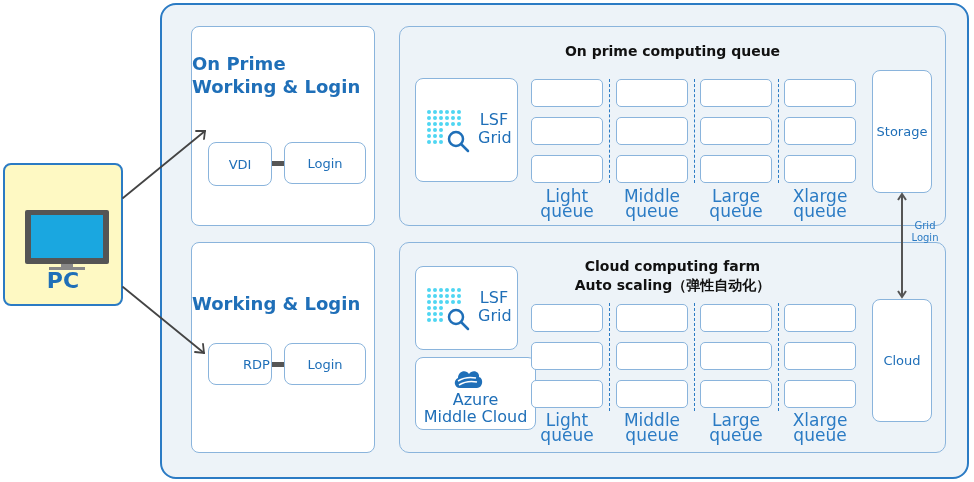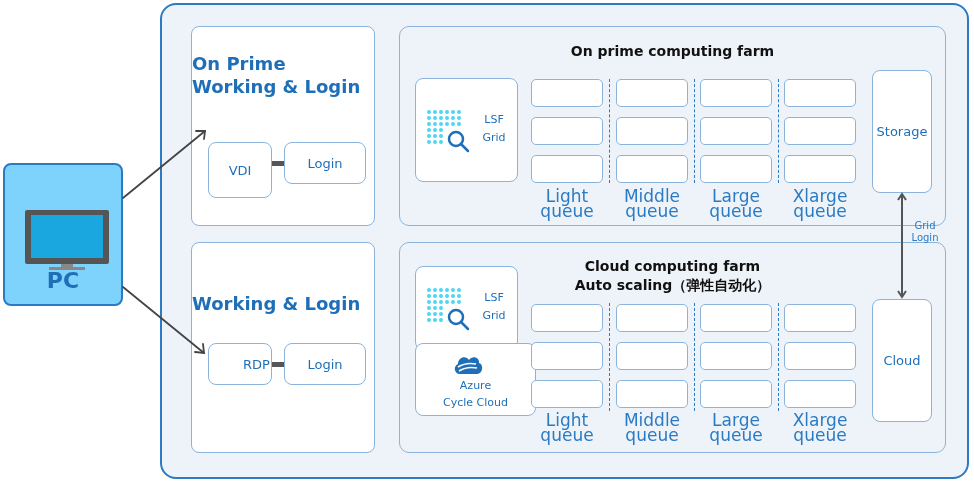--- a/index.html
+++ b/index.html
@@ -1,36 +1,36 @@
 <!DOCTYPE html>
 <html><head>
 <meta charset="utf-8">
 <style>
   html, body { margin:0; padding:0; background:#ffffff; }
   body { width:974px; height:482px; position:relative; overflow:hidden;
          font-family: "DejaVu Sans", "Liberation Sans", sans-serif; }
   .abs { position:absolute; box-sizing:border-box; }
-  .pc-box { left:3px; top:163px; width:120px; height:143px; border:2px solid #2b7bc4; border-radius:8px; background:#7dd3fc; }
+  .pc-box { left:3px; top:163px; width:120px; height:143px; border:2px solid #2b7bc4; border-radius:8px; background:#fef9c3; }
   .monitor { left:20px; top:45px; }
   .pc-label { left:0; width:100%; top:103px; text-align:center; color:#1f6fb8; font-weight:bold; font-size:22px; }
   .outer { left:160px; top:3px; width:809px; height:476px; border:2px solid #2b7bc4; border-radius:16px; background:#edf3f8; }
   .login-panel { width:184px; border:1.5px solid #8ab4dc; border-radius:8px; background:#fff; }
   .panel-title { left:0; width:100%; text-align:left; color:#1f6fb8; font-weight:bold; font-size:18px; line-height:23px; }
   .small-box { border:1.5px solid #8ab4dc; border-radius:8px; background:#fff; color:#1f6fb8; font-size:13px;
                display:flex; align-items:center; justify-content:center; }
   .connector { height:5px; background:#555; }
   .farm { left:399px; width:547px; border:1.5px solid #8ab4dc; border-radius:10px; background:#edf3f8; }
   .farm-title { color:#111; font-weight:bold; font-size:14px; text-align:center; line-height:19px; }
   .tool-box { border:1.5px solid #8ab4dc; border-radius:8px; background:#fff; }
   .queue-cell { width:72px; height:28px; border:1.5px solid #8ab4dc; border-radius:5px; background:#fff; }
   .queue-label { width:72px; text-align:center; color:#2b7bc4; font-size:17px; line-height:15px; }
   .dash { width:0; border-left:1.5px dashed #2b7bc4; }
   .storage { border:1.5px solid #8ab4dc; border-radius:8px; background:#fff; color:#1f6fb8; font-size:13px;
              display:flex; align-items:center; justify-content:center; }
-  .lsf-text { color:#1f6fb8; font-size:11px; line-height:18px; text-align:center; }
+  .lsf-text { color:#1f6fb8; font-size:16px; line-height:18px; text-align:center; }
   .snap { color:#2b7bc4; font-size:10px; line-height:12px; text-align:center; }
   svg.overlay { position:absolute; left:0; top:0; pointer-events:none; }
 </style>
 </head>
 <body>
 
 <div class="abs outer"></div>
 
 <div class="abs pc-box">
   <svg class="abs monitor" width="84" height="60" viewBox="0 0 84 60">
@@ -38,34 +38,34 @@
     <rect x="6" y="5" width="72" height="43" fill="#1aa7e0"></rect>
     <rect x="36" y="54" width="12" height="4" fill="#888"></rect>
     <rect x="24" y="57" width="36" height="3" fill="#888"></rect>
   </svg>
   <div class="abs pc-label">PC</div>
 </div>
 
 <div class="abs login-panel" style="left:191px; top:26px; height:200px;">
   <div class="abs panel-title" style="top:25px;">On Prime</div>
   <div class="abs panel-title" style="top:48px;">Working &amp; Login</div>
-  <div class="abs small-box" style="left:16px; top:115px; width:64px; height:56px;">VDI</div>
+  <div class="abs small-box" style="left:16px; top:115px; width:64px; height:44px;">VDI</div>
   <div class="abs connector" style="left:80px; top:134px; width:12px;"></div>
   <div class="abs small-box" style="left:92px; top:115px; width:82px; height:42px;">Login</div>
 </div>
 
 <div class="abs login-panel" style="left:191px; top:242px; height:211px;">
   <div class="abs panel-title" style="top:49px;">Working &amp; Login</div>
   <div class="abs small-box" style="left:16px; top:100px; width:64px; height:42px;padding-left:33px;">RDP</div>
   <div class="abs connector" style="left:80px; top:119px; width:12px;"></div>
   <div class="abs small-box" style="left:92px; top:100px; width:82px; height:42px;">Login</div>
 </div>
 
 <div class="abs farm" style="top:26px; height:200px;">
-  <div class="abs farm-title" style="left:0; width:100%; top:15px;">On prime computing farm</div>
+  <div class="abs farm-title" style="left:0; width:100%; top:15px;">On prime computing queue</div>
   <div class="abs tool-box" style="left:15px; top:51px; width:103px; height:104px;">
     <svg class="abs" style="left:10px; top:30px;" width="48" height="46" viewBox="0 0 48 46">
       <g fill="#4fd6f2">
         <circle cx="3" cy="3" r="2"></circle>
           <circle cx="9" cy="3" r="2"></circle>
           <circle cx="15" cy="3" r="2"></circle>
           <circle cx="21" cy="3" r="2"></circle>
           <circle cx="27" cy="3" r="2"></circle>
           <circle cx="33" cy="3" r="2"></circle>
         <circle cx="3" cy="9" r="2"></circle>
@@ -158,28 +158,28 @@
           <circle cx="9" cy="33" r="2"></circle>
           <circle cx="15" cy="33" r="2"></circle>
       </g>
       <circle cx="30" cy="30" r="7" fill="none" stroke="#1f6fb8" stroke-width="2.5"></circle>
       <line x1="35" y1="35" x2="42" y2="42" stroke="#1f6fb8" stroke-width="2.5" stroke-linecap="round"></line>
     </svg>
     <div class="abs lsf-text" style="left:62px; top:22px; width:32px;">LSF</div>
     <div class="abs lsf-text" style="left:62px; top:40px; width:32px;">Grid</div>
   </div>
 
-  <div class="abs tool-box" style="left:15px; top:100px; width:121px; height:73px;">
+  <div class="abs tool-box" style="left:15px; top:114px; width:121px; height:73px;">
     <svg class="abs" style="left:36px; top:8px;" width="32" height="24" viewBox="0 0 32 24">
       <path d="M8 22 C2 22 1 14 6 12 C6 5 14 3 17 8 C20 3 28 5 27 11 C32 12 31 22 25 22 Z" fill="#1f6fb8"></path>
       <path d="M6 15 Q14 10 24 12" stroke="#fff" stroke-width="1.6" fill="none"></path>
       <path d="M7 19 Q15 14 25 16" stroke="#fff" stroke-width="1.6" fill="none"></path>
     </svg>
     <div class="abs lsf-text" style="left:0; width:100%; top:33px;">Azure</div>
-    <div class="abs lsf-text" style="left:0; width:100%; top:50px;">Cycle Cloud</div>
+    <div class="abs lsf-text" style="left:0; width:100%; top:50px;">Middle Cloud</div>
   </div>
 
   <div class="abs queue-cell" style="left:131px; top:61px;"></div>
   <div class="abs queue-cell" style="left:131px; top:99px;"></div>
   <div class="abs queue-cell" style="left:131px; top:137px;"></div>
   <div class="abs queue-label" style="left:131px; top:170px;"><span>Light</span><br><span>queue</span></div>
   <div class="abs dash" style="left:209px; top:60px; height:108px;"></div>
 
   <div class="abs queue-cell" style="left:216px; top:61px;"></div>
   <div class="abs queue-cell" style="left:216px; top:99px;"></div>

